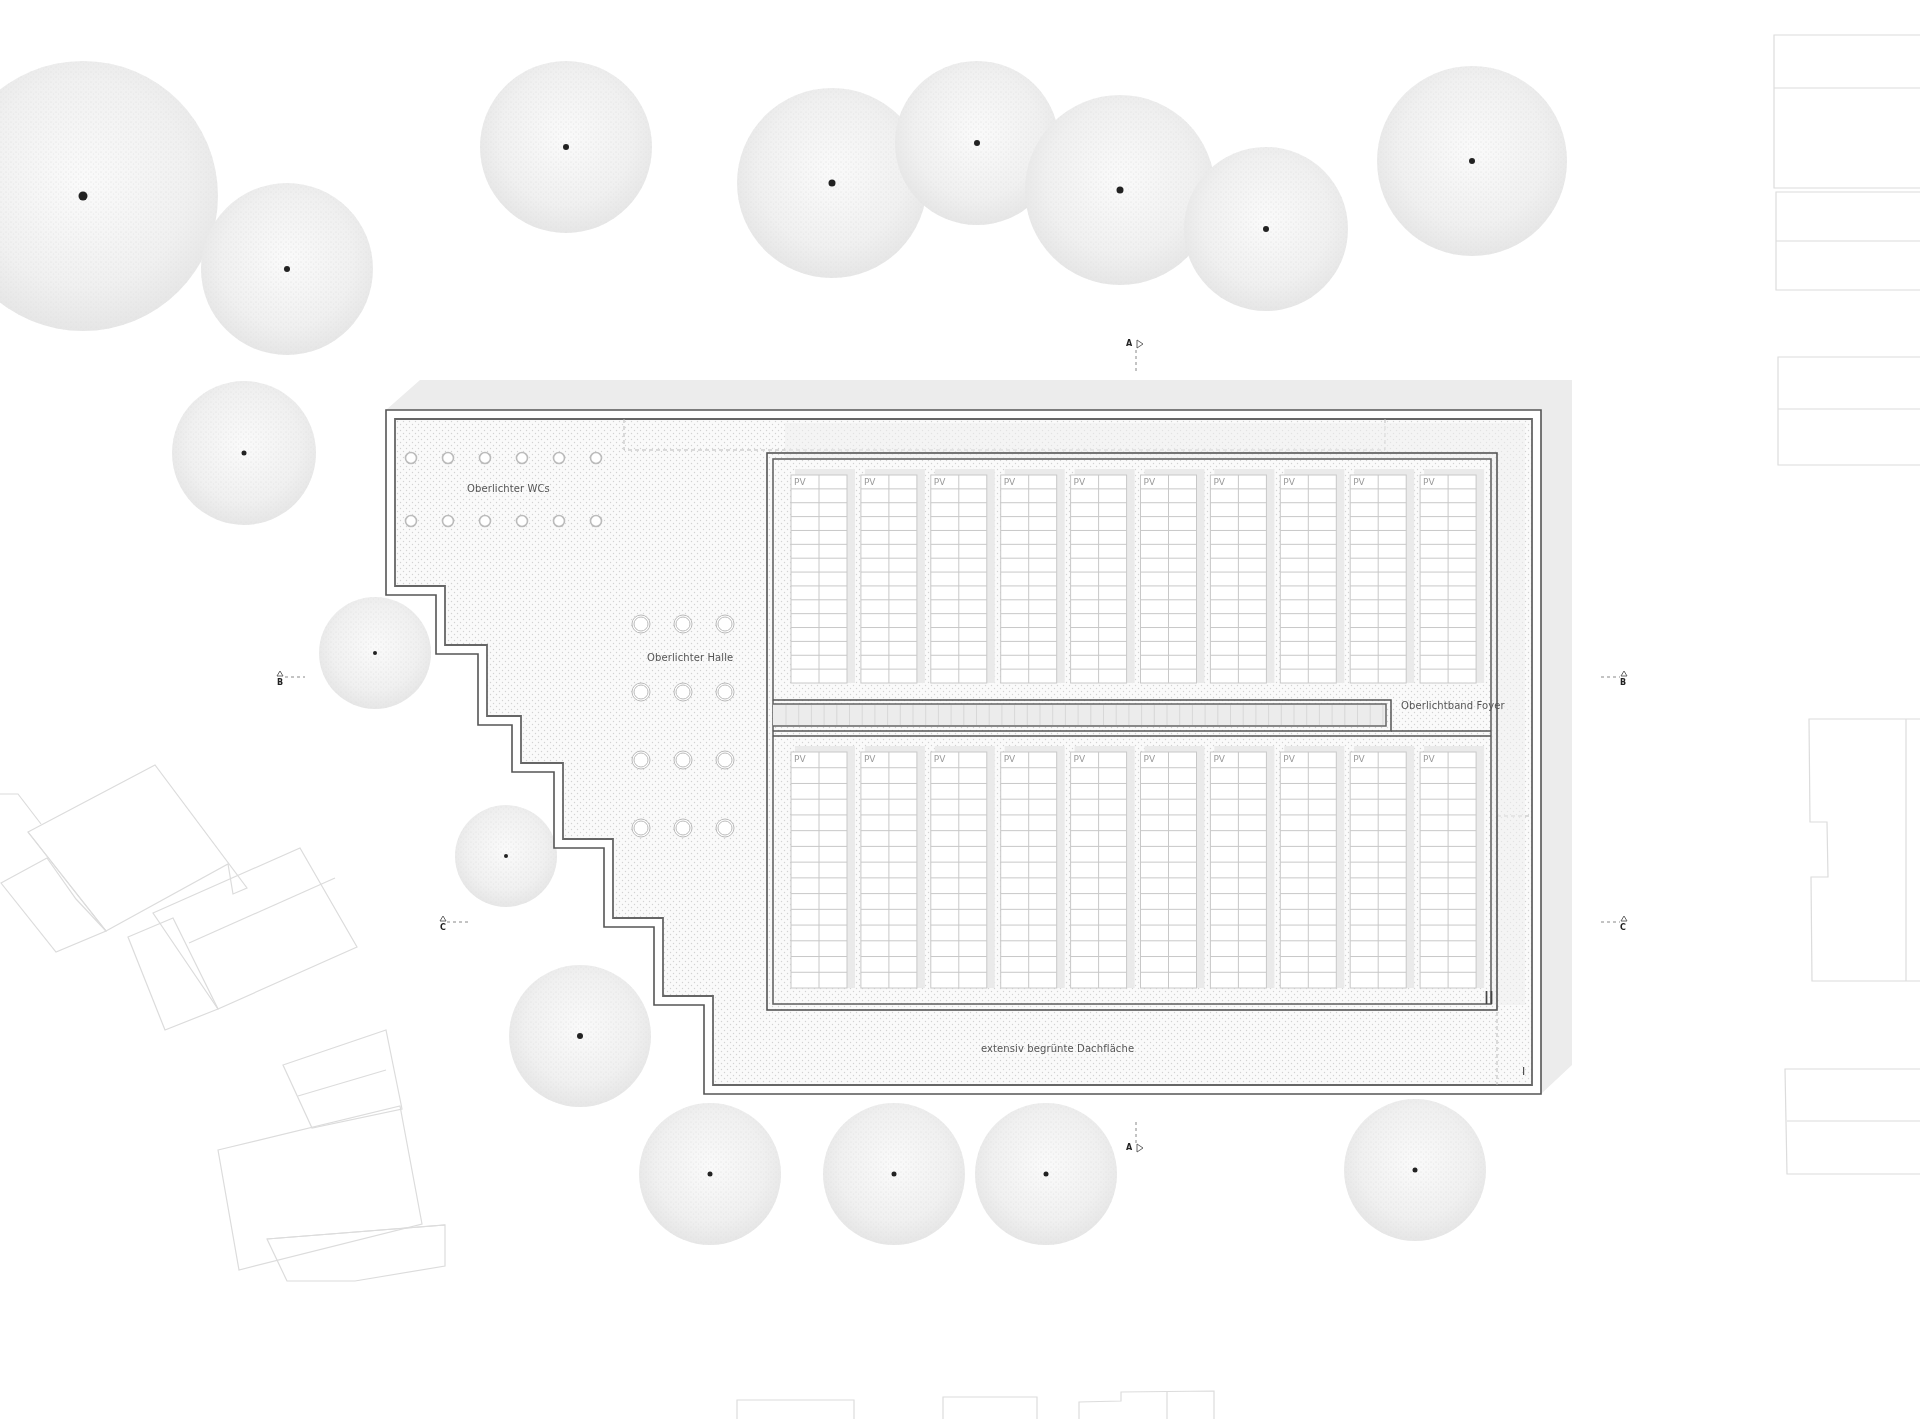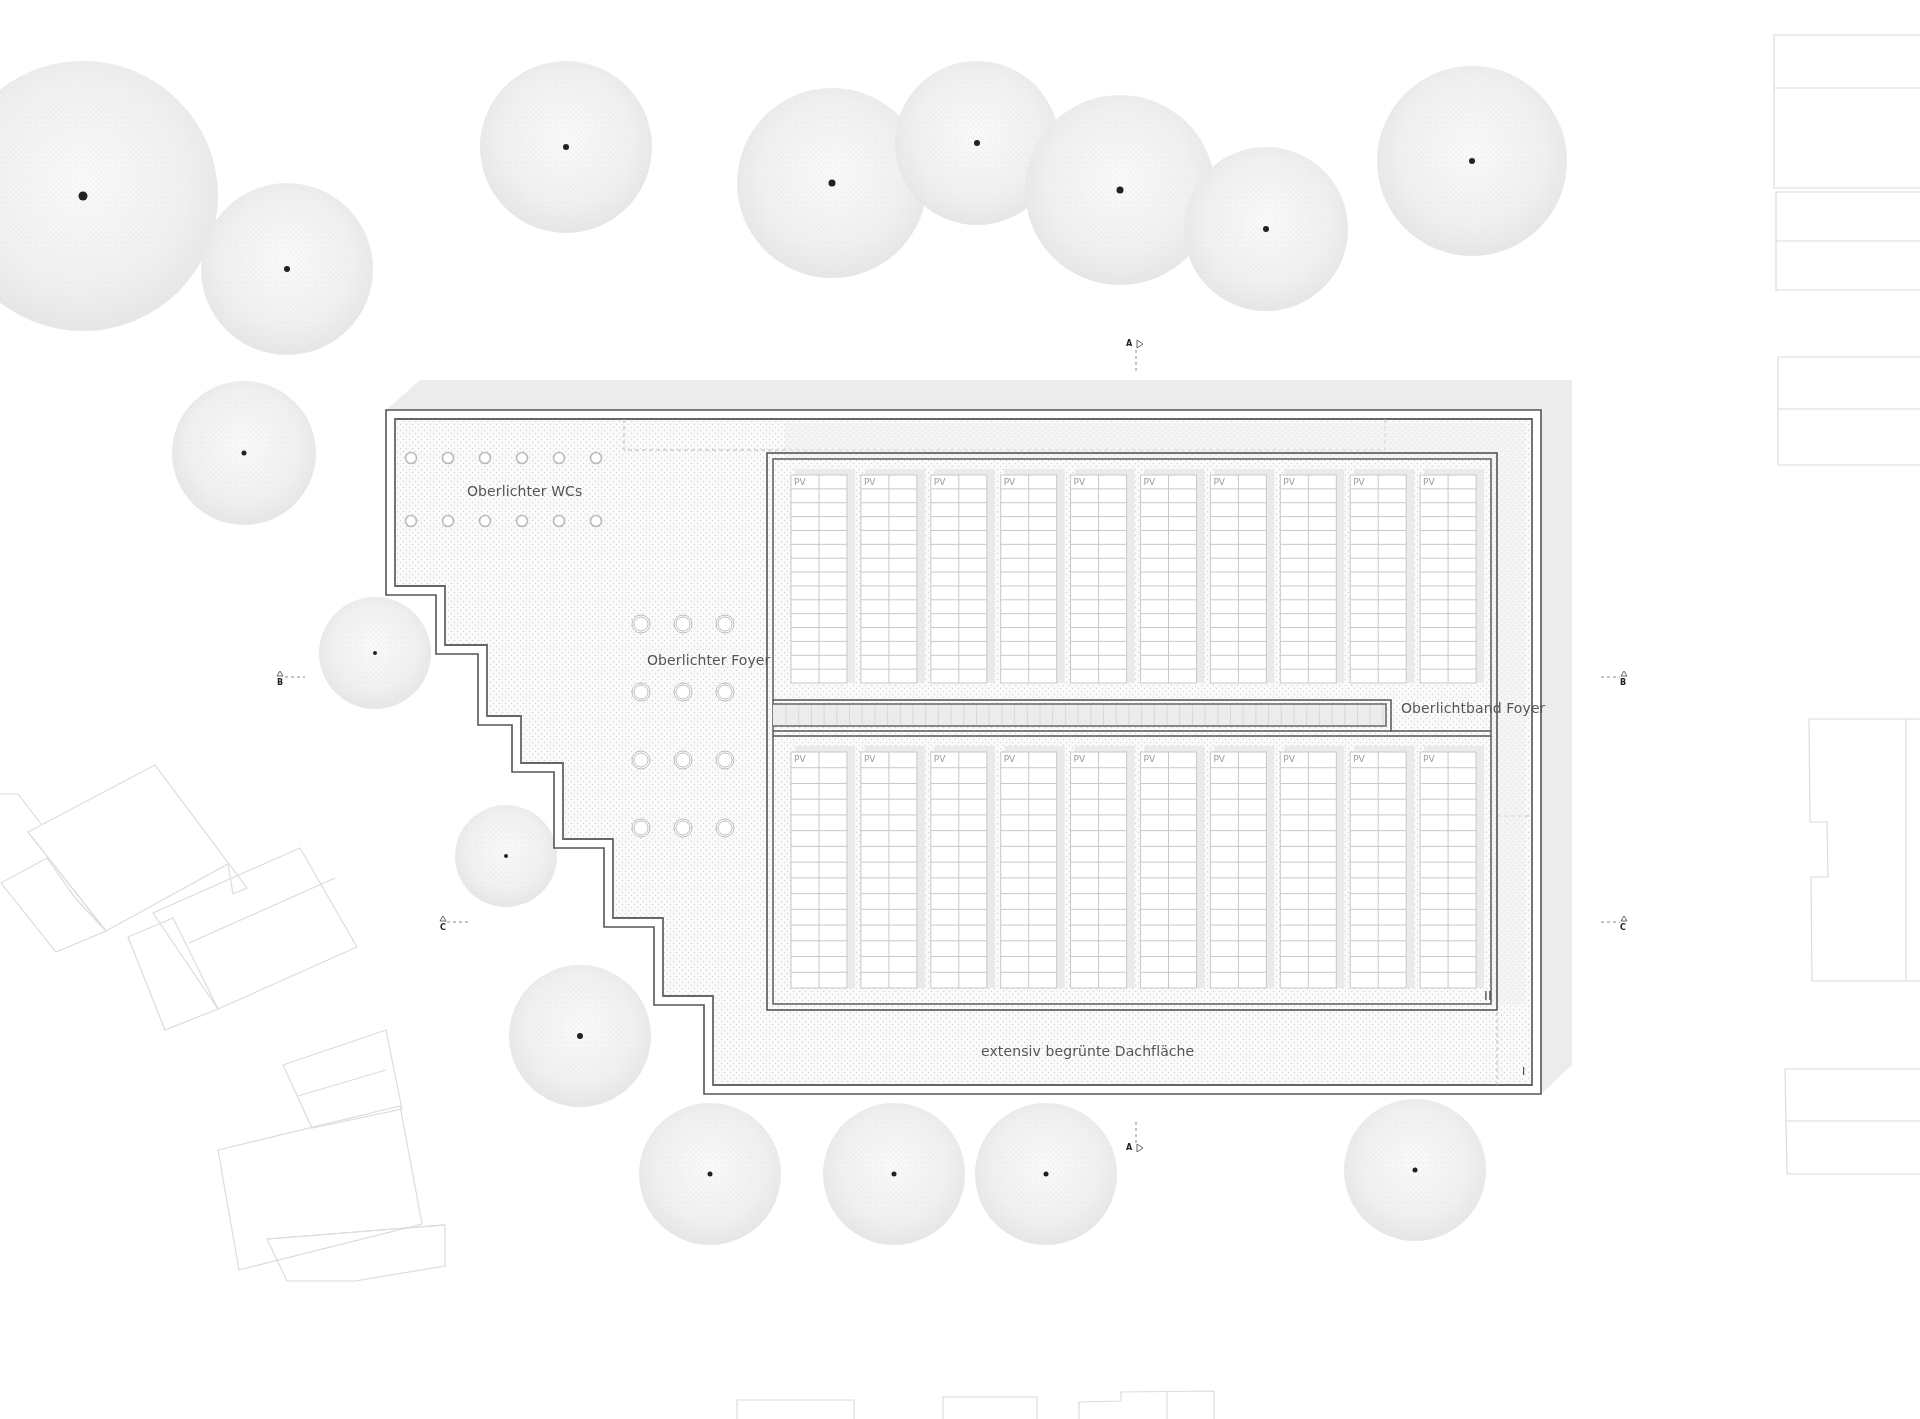--- a/index.html
+++ b/index.html
@@ -1,18 +1,18 @@
 <!DOCTYPE html>
 <html><head>
 <meta charset="utf-8">
 <style>
   html, body { margin:0; padding:0; background:#ffffff; }
   body { width:1920px; height:1419px; position:relative; overflow:hidden; font-family:"DejaVu Sans", sans-serif; }
   #plan { position:absolute; left:0; top:0; width:1920px; height:1419px; }
-  .lbl { position:absolute; font-size:14px; color:#555; white-space:nowrap; letter-spacing:0.1px; }
+  .lbl { position:absolute; font-size:10px; color:#555; white-space:nowrap; letter-spacing:0.1px; }
   .sec { position:absolute; font-size:8px; font-weight:bold; color:#222; line-height:9px; }
   .pvlbl { font-size:9px; fill:#9a9a9a; font-family:"DejaVu Sans", sans-serif; }
 </style>
 </head>
 <body>
 
 <svg id="plan" viewBox="0 0 1920 1419" xmlns="http://www.w3.org/2000/svg">
   <defs>
     <pattern id="dots" width="6" height="6" patternUnits="userSpaceOnUse">
       <rect width="6" height="6" fill="#fafafa"></rect>
@@ -730,24 +730,24 @@
     <polygon points="1137,1144 1137,1152 1143,1148"></polygon>
     <polygon points="280,671 277,676 283,676"></polygon>
     <polygon points="1624,671 1621,676 1627,676"></polygon>
     <polygon points="443,916 440,921 446,921"></polygon>
     <polygon points="1624,916 1621,921 1627,921"></polygon>
   </g>
 </svg>
 
 <div class="lbl" style="left:467px; top:483px;">Oberlichter WCs</div>
 
-<div class="lbl" style="left:647px; top:652px;">Oberlichter Foyer</div>
+<div class="lbl" style="left:647px; top:652px;">Oberlichter Halle</div>
 <div class="lbl" style="left:1401px; top:700px;">Oberlichtband Foyer</div>
 <div class="lbl" style="left:981px; top:1043px;">extensiv begrünte Dachfläche</div>
-<div class="lbl" style="left:1484px; top:988px; font-size:13px; color:#444;">II</div>
+<div class="lbl" style="left:1484px; top:988px; font-size:17px; color:#444;">II</div>
 <div class="lbl" style="left:1522px; top:1065px; font-size:11px; color:#444;">I</div>
 
 <div class="sec" style="left:1126px; top:339px;"><span>A</span></div>
 <div class="sec" style="left:1126px; top:1143px;"><span>A</span></div>
 <div class="sec" style="left:277px; top:678px;"><span>B</span></div>
 <div class="sec" style="left:1620px; top:678px;"><span>B</span></div>
 <div class="sec" style="left:440px; top:923px;"><span>C</span></div>
 <div class="sec" style="left:1620px; top:923px;"><span>C</span></div>
 
 </body></html>

